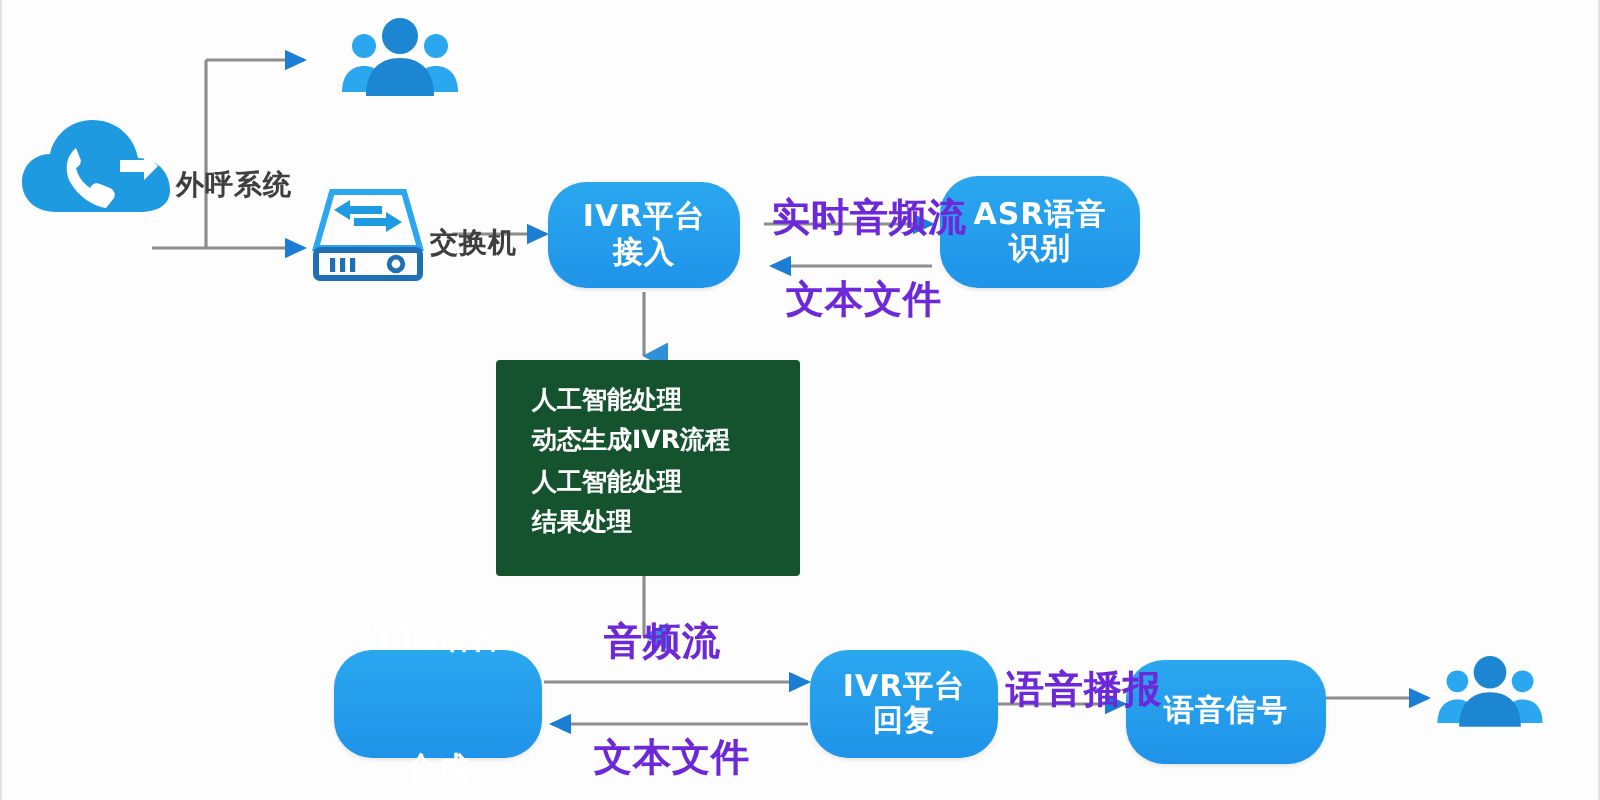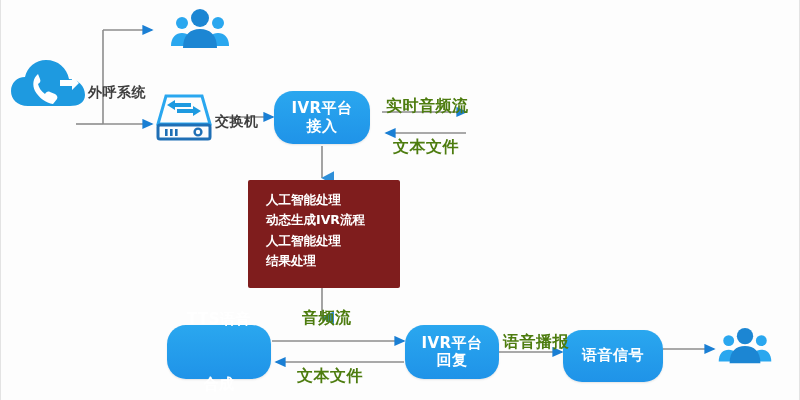--- a/index.html
+++ b/index.html
@@ -45,21 +45,21 @@
     border-radius: 19px;
     background: linear-gradient(180deg, #2aa7ef 0%, #1f93e8 100%);
     box-shadow: 0 1px 2px rgba(0,0,0,0.10);
     font-size: 15px;
   }
   .box span { display: block; white-space: nowrap; }
 
   .proc-box {
     position: absolute;
     box-sizing: border-box;
-    background: #7f1d1d;
+    background: #14532d;
     border-radius: 2px;
     color: #ffffff;
     font-weight: bold;
     font-size: 12.5px;
     padding: 10px 0 10px 18px;
     line-height: 1.62;
     text-align: left;
   }
   .proc-box span { display: block; white-space: nowrap; }
 
@@ -73,23 +73,23 @@
     margin-top: 4px;
     font-size: 14px;
     font-weight: bold;
     color: #3f3f3f;
     white-space: nowrap;
     letter-spacing: 0.5px;
   }
 
   .edge-label {
     position: absolute;
-    font-size: 16px;
-    font-weight: bold;
-    color: #4d7c0f;
+    font-size: 19px;
+    font-weight: bold;
+    color: #6d28d9;
     white-space: nowrap;
     letter-spacing: 0.5px;
   }
 
   svg.wires {
     position: absolute;
     left: 0; top: 0;
     width: 800px; height: 400px;
     overflow: visible;
     pointer-events: none;
@@ -209,20 +209,24 @@
       </svg>
     </span>
     <span class="icon-label">交换机</span>
   </div>
 
   <div class="node box" style="left:274px; top:91px; width:96px; height:53px;">
     <span>IVR平台</span>
     <span>接入</span>
   </div>
 
+  <div class="node box" style="left:470px; top:88px; width:100px; height:56px;">
+    <span>ASR语音</span>
+    <span>识别</span>
+  </div>
 
   <div class="edge-label" style="left:386px; top:96px;">实时音频流</div>
   <div class="edge-label" style="left:393px; top:137px;">文本文件</div>
 
   <div class="proc-box" style="left:248px; top:180px; width:152px; height:108px;">
     <span>人工智能处理</span>
     <span>动态生成IVR流程</span>
     <span>人工智能处理</span>
     <span>结果处理</span>
   </div>

